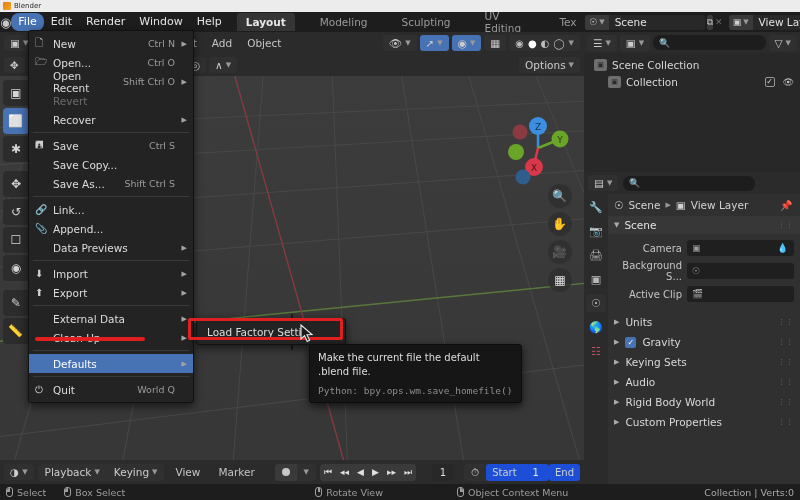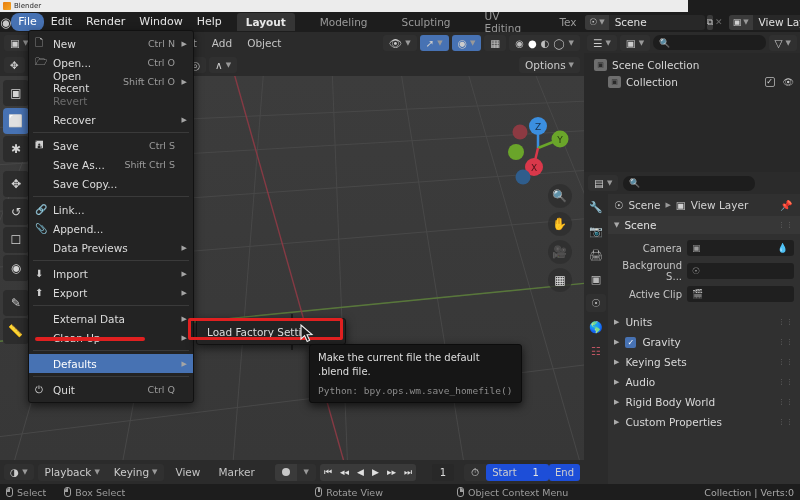--- a/index.html
+++ b/index.html
@@ -9,21 +9,21 @@
     font-family: "DejaVu Sans", sans-serif;
     font-size: 11px;
     color: #dcdcdc;
     overflow: hidden;
     user-select: none;
   }
   #app { position: relative; width: 800px; height: 500px; }
 
   
   .titlebar {
-    position: absolute; top: 0; left: 0; width: 688px; height: 12px;
+    position: absolute; top: 0; left: 0; width: 800px; height: 12px;
     background: #ececec; display: flex; align-items: center; padding-left: 3px;
   }
   .titlebar .tb-ico {
     width: 8px; height: 8px; margin-right: 3px;
     background: linear-gradient(135deg,#e87d0d,#f5a623);
     border-radius: 1px;
   }
   .titlebar .tb-text { font-size: 7px; color: #2b2b2b; }
 
   
@@ -620,29 +620,29 @@
     </div>
     <div class="dd-sep"></div>
     <div class="dd-item">
       <span class="dd-ico">🖪</span>
       <span class="dd-label">Save</span>
       <span class="dd-key">Ctrl S</span>
       <span class="dd-arrow"></span>
     </div>
     <div class="dd-item">
       <span class="dd-ico"></span>
+      <span class="dd-label">Save Copy...</span>
+      <span class="dd-arrow"></span>
+    </div>
+    <div class="dd-item">
+      <span class="dd-ico"></span>
       <span class="dd-label">Save As...</span>
       <span class="dd-key">Shift Ctrl S</span>
       <span class="dd-arrow"></span>
     </div>
-    <div class="dd-item">
-      <span class="dd-ico"></span>
-      <span class="dd-label">Save Copy...</span>
-      <span class="dd-arrow"></span>
-    </div>
     <div class="dd-sep"></div>
     <div class="dd-item">
       <span class="dd-ico">🔗</span>
       <span class="dd-label">Link...</span>
       <span class="dd-arrow"></span>
     </div>
     <div class="dd-item">
       <span class="dd-ico">📎</span>
       <span class="dd-label">Append...</span>
       <span class="dd-arrow"></span>
@@ -677,21 +677,21 @@
     <div class="dd-sep"></div>
     <div class="dd-item sel">
       <span class="dd-ico"></span>
       <span class="dd-label">Defaults</span>
       <span class="dd-arrow">▶</span>
     </div>
     <div class="dd-sep"></div>
     <div class="dd-item">
       <span class="dd-ico">⏻</span>
       <span class="dd-label">Quit</span>
-      <span class="dd-key">Ctrl Q</span>
+      <span class="dd-key">World Q</span>
       <span class="dd-arrow"></span>
     </div>
   </div>
 
   <div class="submenu">
     <div class="sub-item">Load Factory Setti</div>
   </div>
 
   <div class="tooltip">
     <div class="tt-main">Make the current file the default .blend file.</div>

